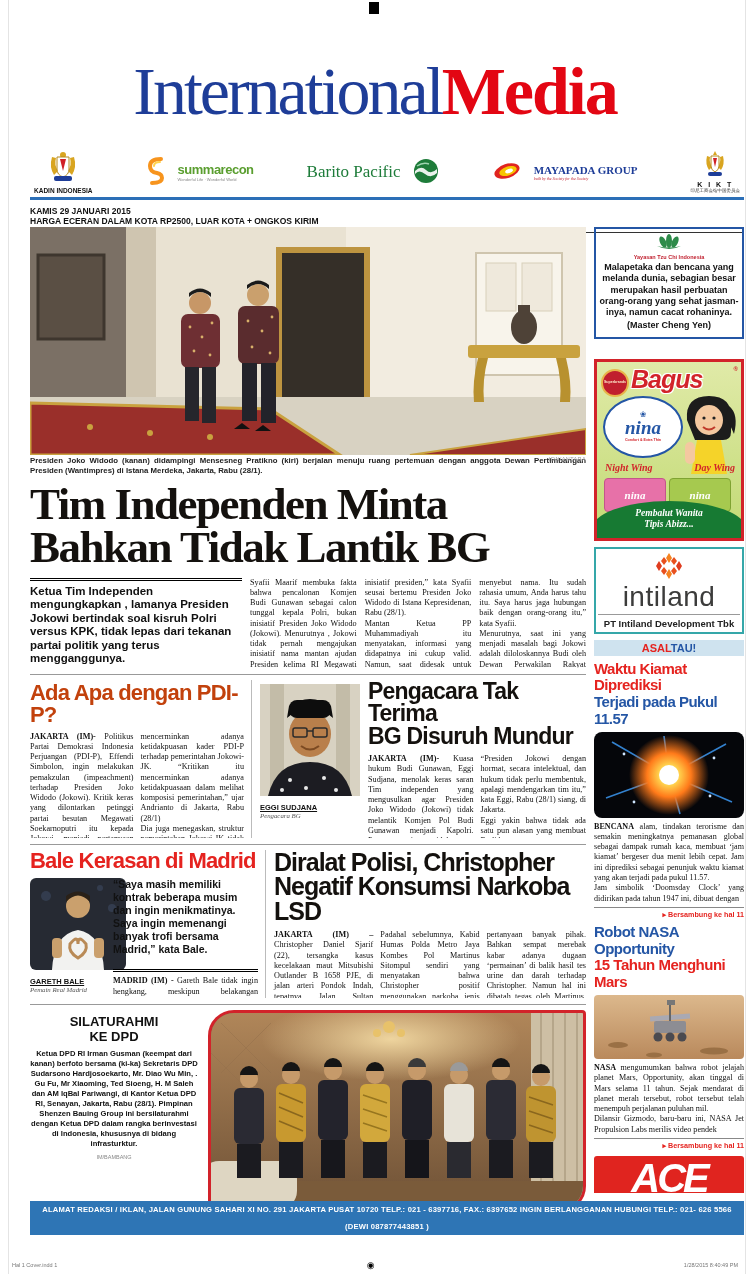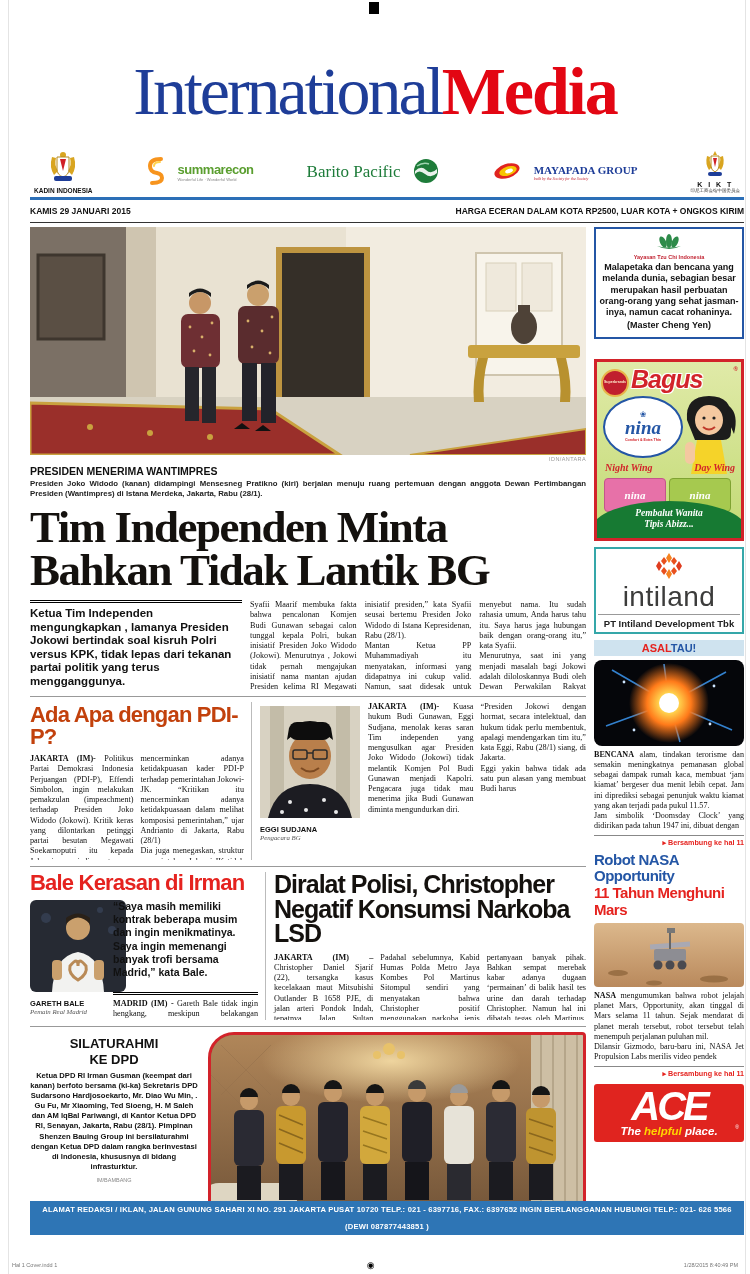--- a/index.html
+++ b/index.html
@@ -16,21 +16,21 @@
   .logo-h{display:flex;align-items:center;gap:12px;text-align:center;}
   .kadin-label{font:700 6.5px "Liberation Sans",sans-serif;margin-top:1px;}
   .summa-label{font:700 13px "Liberation Sans",sans-serif;color:#5a9e2f;letter-spacing:-0.5px;}
   .summa-tag{font:4px "Liberation Sans",sans-serif;color:#888;}
   .barito-label{font:400 17px "Liberation Serif",serif;color:#1e7c3a;}
   .mayag-label{font:700 11px "Liberation Serif",serif;color:#1e3d98;}
   .mayag-tag{font:italic 4px "Liberation Serif",serif;color:#c01f2e;}
   .kikt-label{font:700 7px "Liberation Sans",sans-serif;letter-spacing:2px;margin-top:1px;}
   .kikt-sub{font:4.5px "Liberation Sans",sans-serif;color:#333;}
   .bluebar{position:absolute;top:197px;left:30px;width:714px;height:3px;background:#2c6fb7;}
-  .dateline{position:absolute;top:206px;left:30px;width:714px;display:flex;justify-content:space-between;font:700 8.5px "Liberation Sans",sans-serif;color:#111;border-bottom:1px solid #333;padding-bottom:6px;}
+  .dateline{position:absolute;top:206px;left:30px;width:714px;display:flex;justify-content:flex-start;font:700 8.5px "Liberation Sans",sans-serif;color:#111;border-bottom:1px solid #333;padding-bottom:6px;flex-direction:column;}
   
   .main{position:absolute;top:227px;left:30px;width:714px;height:966px;display:flex;}
   .lcol{width:556px;flex:none;}
   .scol{width:150px;margin-left:8px;display:flex;flex-direction:column;overflow:hidden;}
   .photo{position:relative;width:556px;height:228px;}
   .photo svg{display:block;}
   .credit{position:absolute;right:0;bottom:-7px;font-size:5.5px;color:#999;letter-spacing:.4px;}
   .captitle{font:700 10.5px/1.2 "Liberation Sans",sans-serif;margin-top:10px;}
   .captext{font:700 7.8px/1.3 "Liberation Sans",sans-serif;color:#222;text-align:justify;margin-top:1px;}
   .headline{font:700 45px/0.96 "Liberation Serif",serif;letter-spacing:-1.5px;color:#14110e;margin-top:7px;}
@@ -39,21 +39,21 @@
   .lead{font:700 11.5px/1.18 "Liberation Sans",sans-serif;border-top:3px double #000;border-bottom:3px double #000;padding:4px 0;margin:0;}
   .bcol{flex:1;font:8.2px/1.25 "Liberation Serif",serif;text-align:justify;white-space:pre-line;}
   .more{border-top:1px solid #888;margin-top:3px;padding-top:2px;text-align:right;color:#e5231f;font:700 7.2px "Liberation Sans",sans-serif;white-space:nowrap;}
   .hr{border:none;border-top:1px solid #999;margin:6px 0 5px;}
   .row2{display:flex;height:158px;overflow:hidden;}
   .pdip{width:214px;flex:none;padding-right:7px;border-right:1px solid #bbb;}
   .h2a{font:700 22px/1 "Liberation Sans",sans-serif;letter-spacing:-0.8px;margin:2px 0 6px;color:#c2410c;}
   .duo{display:flex;gap:7px;}
   .duo>div{flex:1;}
   .eggibox{width:100px;flex:none;margin:4px 8px 0 8px;}
-  .pcap-name{font:700 7.5px "Liberation Sans",sans-serif;margin-top:3px;}
+  .pcap-name{font:700 7.5px "Liberation Sans",sans-serif;margin-top:3px;text-decoration:underline;}
   .pcap-role{font:italic 6.8px "Liberation Serif",serif;color:#555;}
   .peng{flex:1;}
   .h2b{font:700 23px/0.98 "Liberation Sans",sans-serif;letter-spacing:-0.8px;margin:0 0 7px;color:#14110e;}
   .row3{display:flex;height:148px;overflow:hidden;}
   .bale{width:228px;flex:none;padding-right:7px;border-right:1px solid #bbb;}
   .h2red{font:700 22px/1 "Liberation Sans",sans-serif;color:#e5231f;letter-spacing:-0.8px;margin:0 0 6px;}
   .baleinner{display:flex;gap:7px;}
   .balephoto{width:76px;flex:none;}
   .balequote{font:700 10.5px/1.25 "Liberation Sans",sans-serif;border-bottom:3px double #000;padding-bottom:13px;}
   .balebody{font:8.2px/1.25 "Liberation Serif",serif;text-align:justify;margin-top:4px;}
@@ -232,21 +232,20 @@
             <circle cx="242" cy="90" r="1.4" fill="#d8b06a"></circle>
             <circle cx="222" cy="120" r="1.4" fill="#d8b06a"></circle>
             <circle cx="240" cy="126" r="1.4" fill="#d8b06a"></circle>
           <rect x="212" y="136" width="15" height="58" fill="#23232a"></rect>
             <rect x="231" y="136" width="15" height="60" fill="#23232a"></rect>
           <path d="M212 196 l-8 6 16 0Z" fill="#111"></path>
             <path d="M233 198 l-8 6 16 0Z" fill="#111"></path>
         </svg>
         <span class="credit">IDN/ANTARA</span>
       </div>
-      <div class="captitle">PRESIDEN MENERIMA WANTIMPRES</div>
       <div class="captext">Presiden Joko Widodo (kanan) didampingi Mensesneg Pratikno (kiri) berjalan menuju ruang pertemuan dengan anggota Dewan Pertimbangan Presiden (Wantimpres) di Istana Merdeka, Jakarta, Rabu (28/1).</div>
 
       <div class="headline">
         <div>Tim Independen Minta</div>
         <div>Bahkan Tidak Lantik BG</div>
       </div>
 
       <div class="mainstory">
         <div class="leadcol">
           <p class="lead">Ketua Tim Independen mengungkapkan , lamanya Presiden Jokowi bertindak soal kisruh Polri versus KPK,  tidak lepas dari tekanan partai politik yang terus mengganggunya.</p>
@@ -294,36 +293,40 @@
             <circle cx="30" cy="96" r="2" fill="#e8e8e8"></circle>
               <circle cx="46" cy="104" r="2" fill="#e8e8e8"></circle>
               <circle cx="64" cy="94" r="2" fill="#e8e8e8"></circle>
               <circle cx="76" cy="106" r="2" fill="#e8e8e8"></circle>
               <circle cx="22" cy="106" r="2" fill="#e8e8e8"></circle>
           </svg>
           <div class="pcap-name">EGGI SUDJANA</div>
           <div class="pcap-role">Pengacara BG</div>
         </div>
         <div class="peng">
+          <div class="h2b">
+            <div>Pengacara Tak Terima</div>
+            <div>BG Disuruh Mundur</div>
+          </div>
           <div class="duo">
             <div class="bcol"><span class="bolder">JAKARTA (IM)-</span><span> Kuasa hukum Budi Gunawan, Eggi Sudjana, menolak keras saran Tim independen yang mengusulkan agar Presiden Joko Widodo (Jokowi) tidak melantik Komjen Pol Budi Gunawan menjadi Kapolri. Pengacara juga tidak mau menerima jika Budi Gunawan diminta mengundurkan diri.</span></div>
             <div style="display:flex;flex-direction:column">
               <div class="bcol" style="flex:1">“Presiden Jokowi dengan hormat, secara intelektual, dan hukum tidak perlu membentuk, apalagi mendengarkan tim itu,” kata Eggi, Rabu (28/1) siang, di Jakarta.
 Eggi yakin bahwa tidak ada satu pun alasan yang membuat Budi harus</div>
 
             </div>
           </div>
         </div>
       </div>
 
       <div class="hr"></div>
 
       <div class="row3">
         <div class="bale">
-          <div class="h2red">Bale Kerasan di Irman</div>
+          <div class="h2red">Bale Kerasan di Madrid</div>
           <div class="baleinner">
             <div class="balephoto">
               <svg width="96" height="92" viewBox="0 0 96 92">
                 <rect width="96" height="92" rx="6" fill="#262a33"></rect>
                 <circle cx="16" cy="18" r="5" fill="#39445a" opacity="0.7"></circle>
                   <circle cx="82" cy="30" r="4" fill="#39445a" opacity="0.7"></circle>
                   <circle cx="70" cy="10" r="3" fill="#39445a" opacity="0.7"></circle>
                 <circle cx="48" cy="28" r="12" fill="#caa06d"></circle>
                 <path d="M36 24 q12 -13 24 0 l0 -6 q-12 -9 -24 0Z" fill="#2a2118"></path>
                 <path d="M22 92 q2 -36 26 -40 q24 4 26 40Z" fill="#f2f2f0"></path>
@@ -493,20 +496,24 @@
                 <path d="M12 14 l3 4 -3 4 -3 -4Z" fill="#e8501e"></path>
                 <path d="M22 14 l3 4 -3 4 -3 -4Z" fill="#e8501e"></path>
               </g>
             </svg></span>
         <div class="intiname">intiland</div>
         <div class="inticomp">PT Intiland Development Tbk</div>
       </div>
 
       <div class="asaltau"><span class="red">ASAL</span><span class="blue">TAU!</span></div>
 
+      <div class="kh">
+        <div class="red">Waktu Kiamat Diprediksi</div>
+        <div class="blue">Terjadi pada Pukul 11.57</div>
+      </div>
       <div class="simg">
         <svg width="150" height="86" viewBox="0 0 150 86">
           <defs>
               <radialGradient id="boom" cx="0.5" cy="0.5" r="0.5">
                 <stop offset="0" stop-color="#ffffff"></stop>
                 <stop offset="0.25" stop-color="#ffd34e"></stop>
                 <stop offset="0.55" stop-color="#ff7a1a"></stop>
                 <stop offset="1" stop-color="#ff7a1a" stop-opacity="0"></stop>
               </radialGradient>
             </defs>
@@ -526,21 +533,21 @@
             <circle cx="40" cy="70" r="1.4" fill="#cfe6ff"></circle>
             <circle cx="116" cy="64" r="1.4" fill="#cfe6ff"></circle>
         </svg>
       </div>
       <div class="sbody"><span class="bolder">BENCANA</span><span> alam, tindakan terorisme dan semakin meningkatnya pemanasan global sebagai dampak rumah kaca, membuat ‘jam kiamat’ bergeser dua menit lebih cepat. Jam ini diprediksi sebagai penunjuk waktu kiamat yang akan terjadi pada pukul 11.57.
 Jam simbolik ‘Doomsday Clock’ yang didirikan pada tahun 1947 ini, dibuat dengan</span></div>
       <div class="more"><span>▸</span> <span>Bersambung ke hal  11</span></div>
 
       <div class="kh">
         <div class="blue">Robot NASA Opportunity</div>
-        <div class="red">11 Tahun Menghuni Mars</div>
+        <div class="red">15 Tahun Menghuni Mars</div>
       </div>
       <div class="simg">
         <svg width="150" height="64" viewBox="0 0 150 64">
           <defs>
               <linearGradient id="mars" x1="0" y1="0" x2="0" y2="1">
                 <stop offset="0" stop-color="#dcb88c"></stop>
                 <stop offset="1" stop-color="#b9895c"></stop>
               </linearGradient>
             </defs>
           <rect width="150" height="64" rx="4" fill="url(#mars)"></rect>

